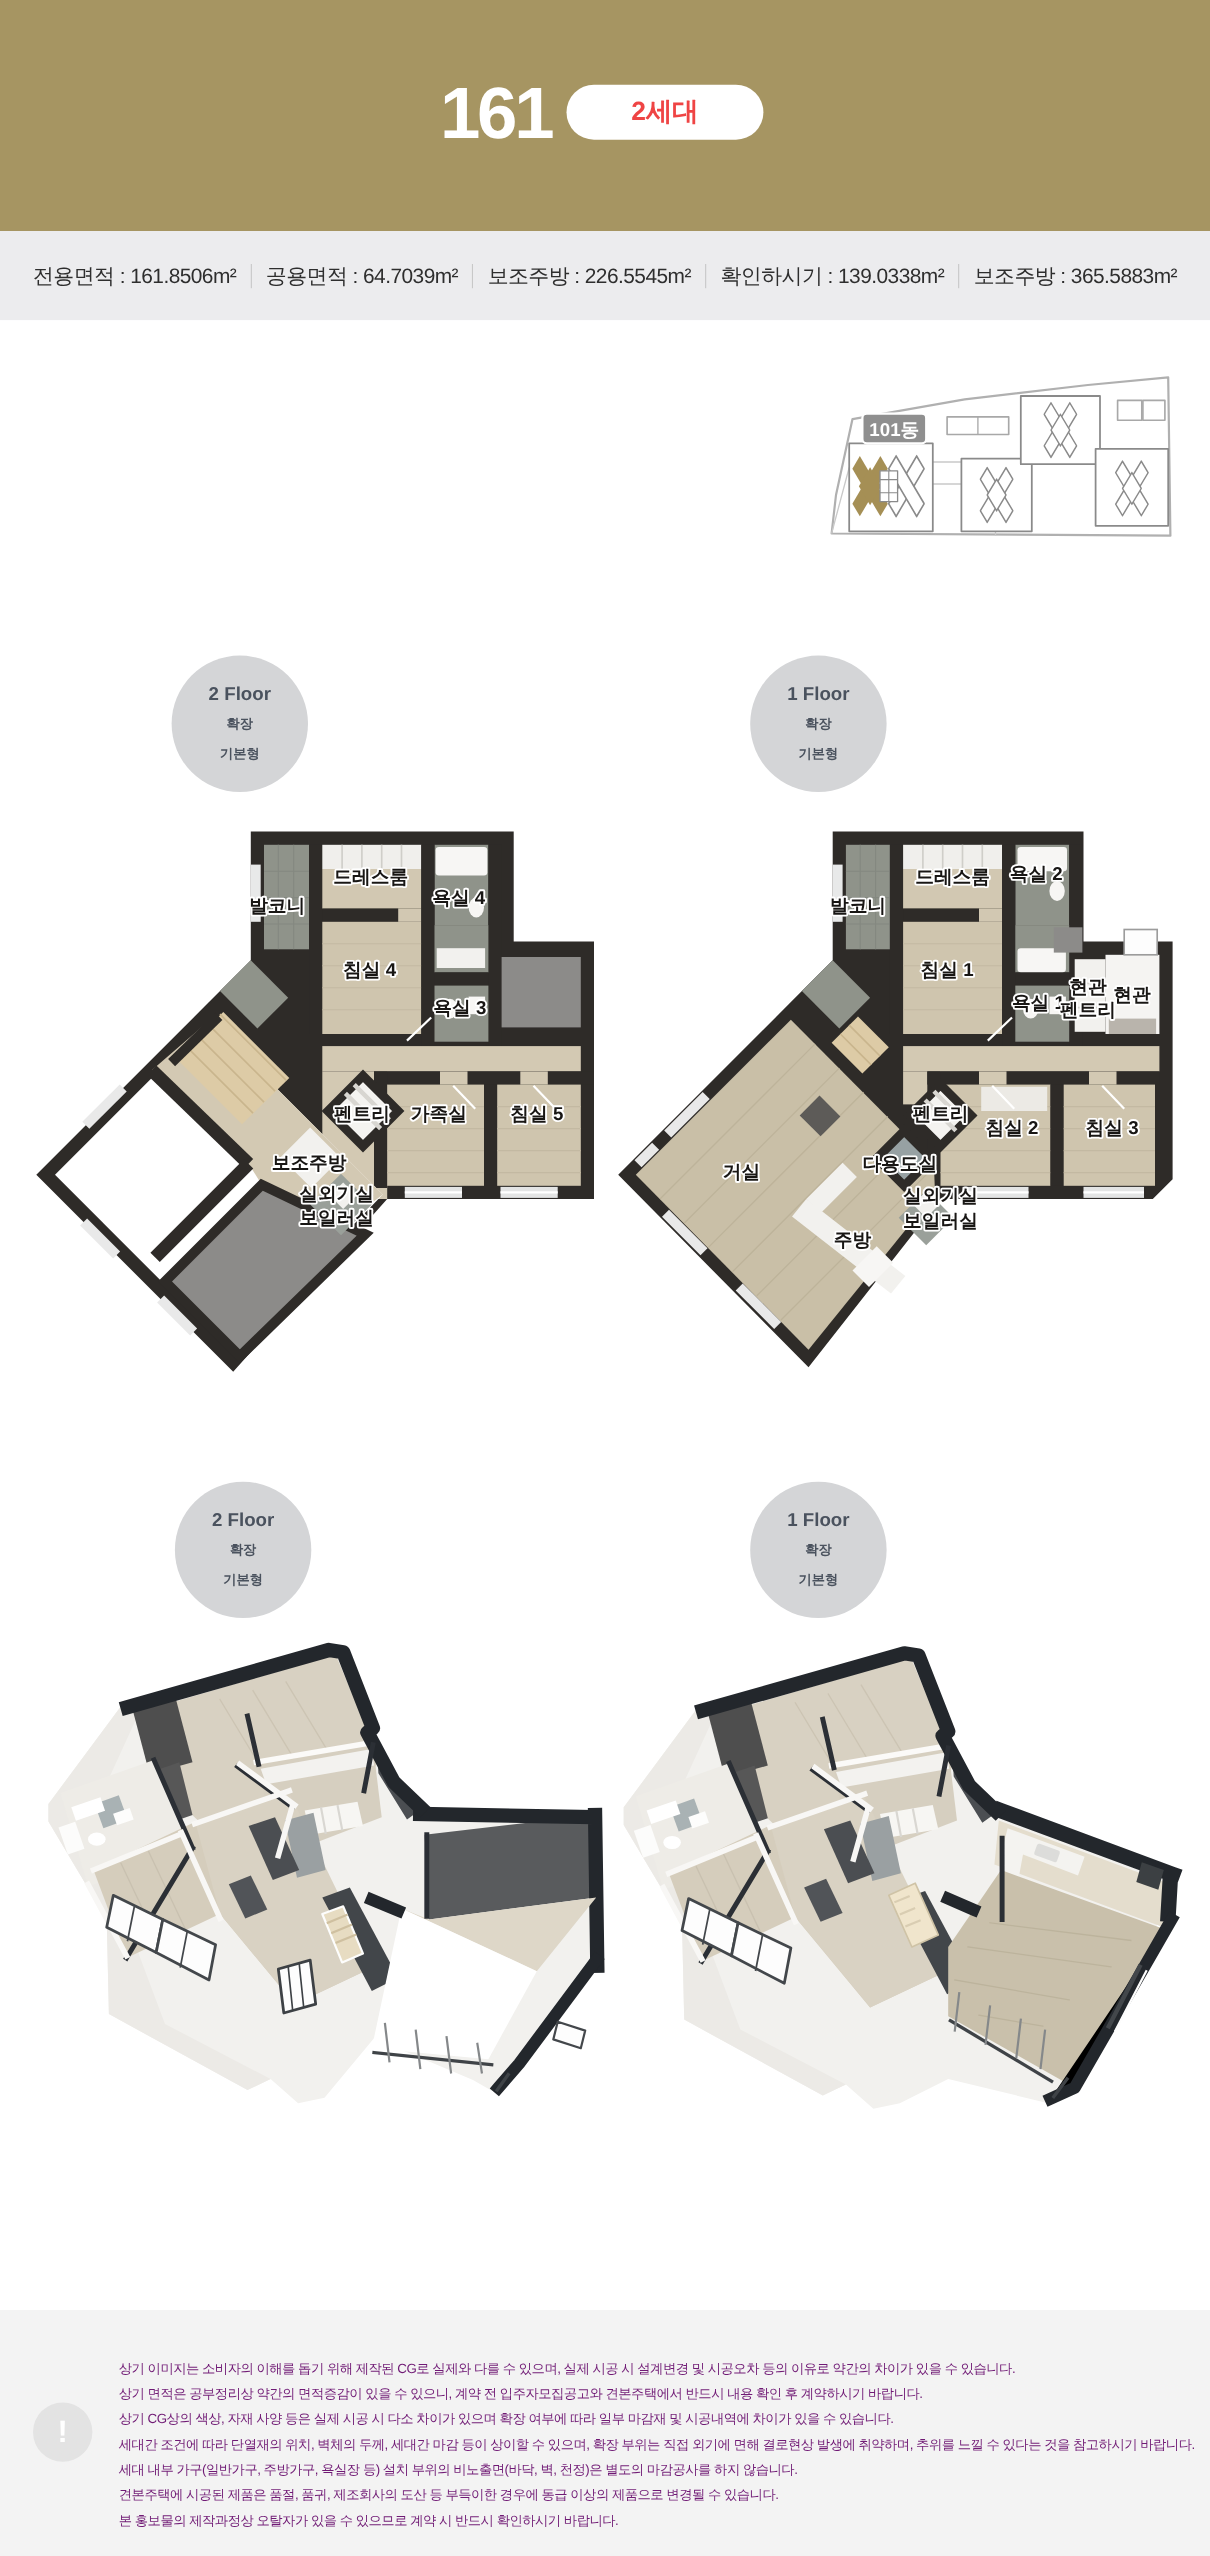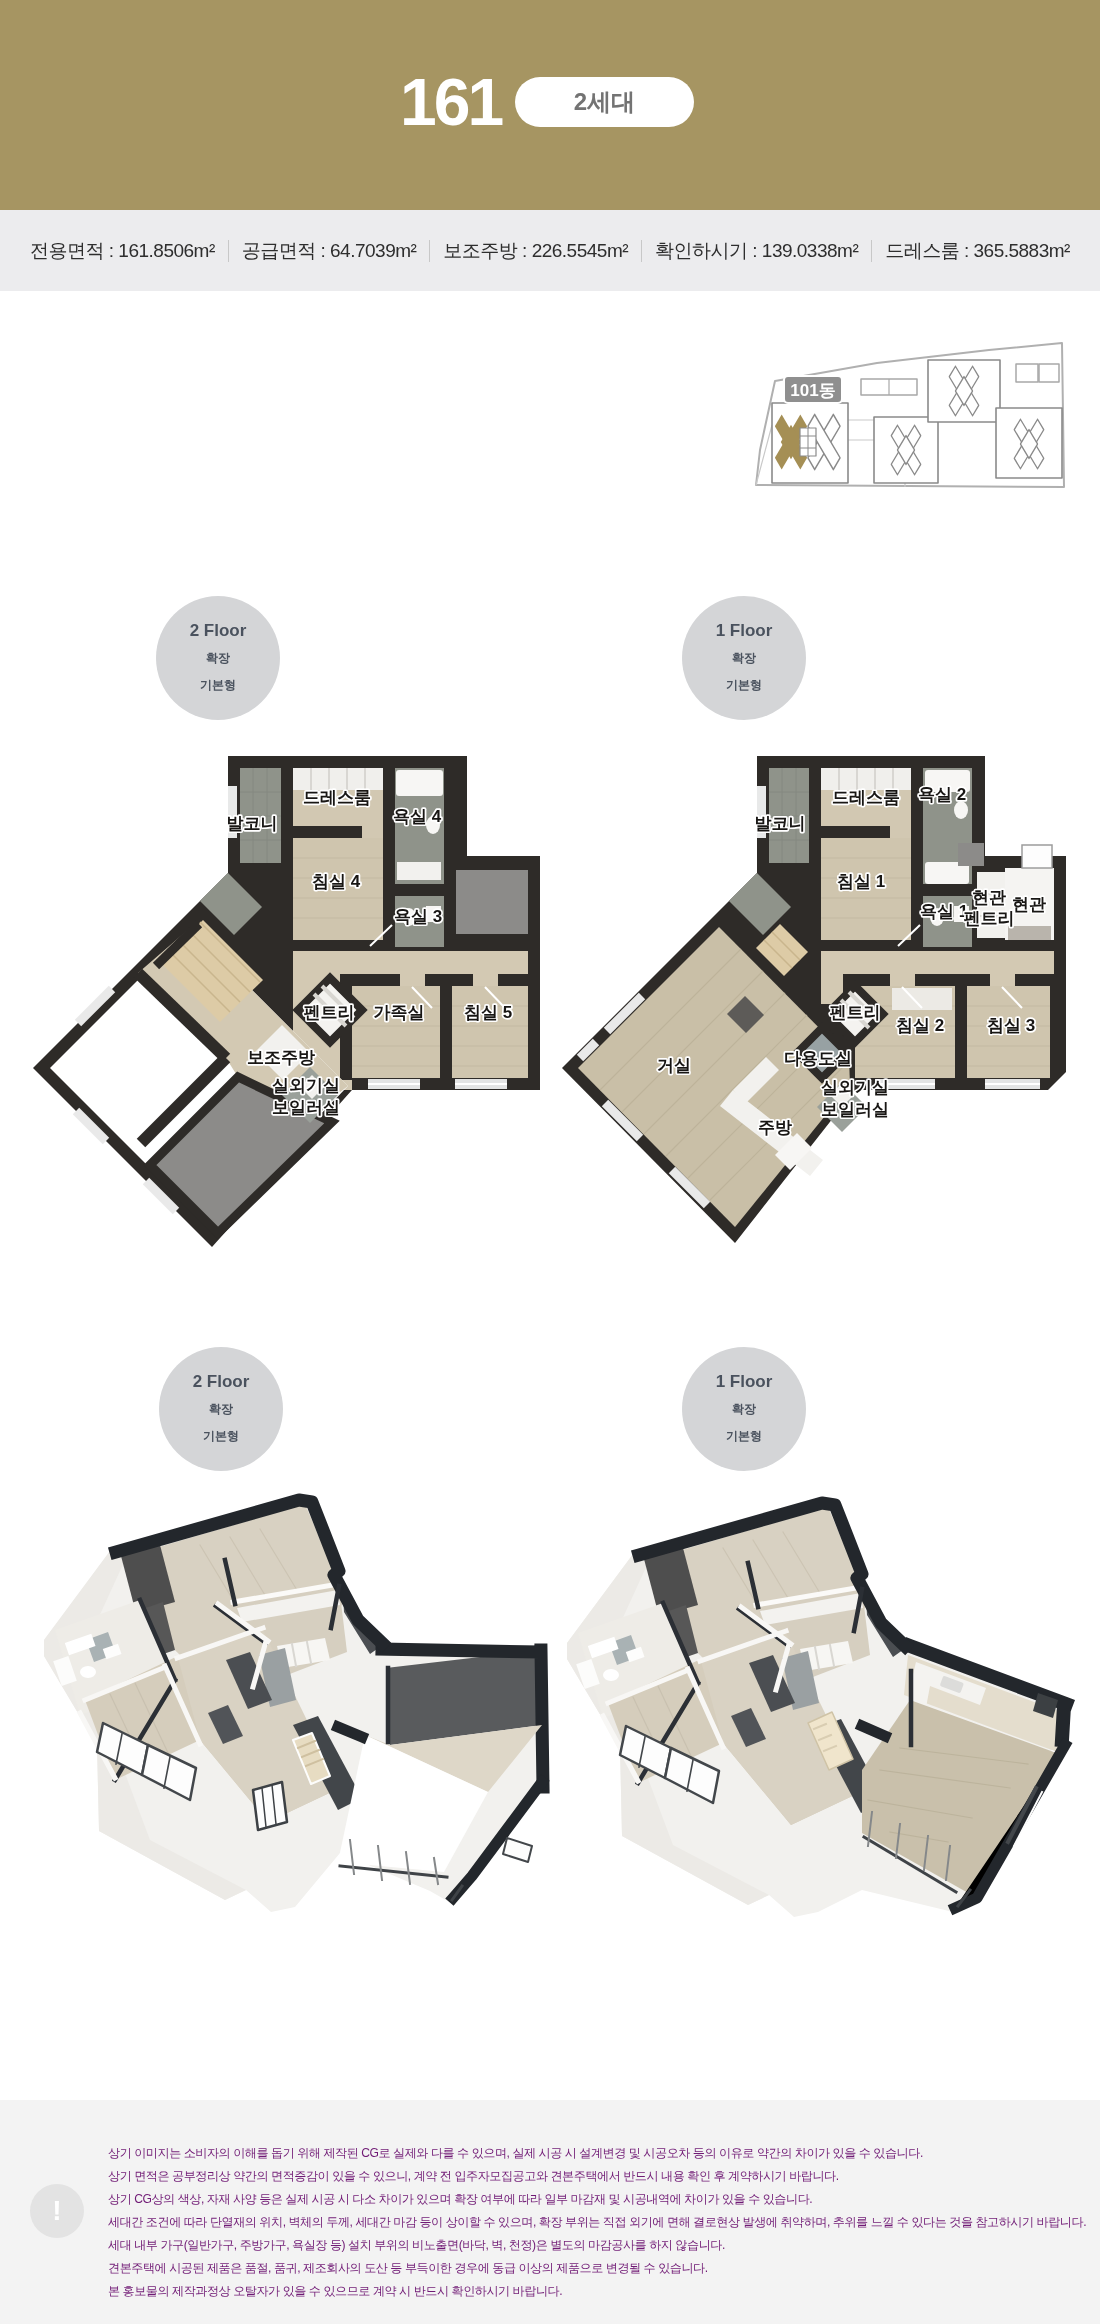--- a/index.html
+++ b/index.html
@@ -1,21 +1,21 @@
 <!DOCTYPE html>
 <html lang="ko"><head>
 <meta charset="utf-8">
 <style>
   html,body{margin:0;padding:0;background:#fff;}
   .page{position:relative;width:1100px;height:2324px;overflow:hidden;background:#fff;
         font-family:"Liberation Sans", sans-serif;}
   .hdr{position:absolute;left:0;top:0;width:1100px;height:236px;background:#a69562;}
   .hdr .num{position:absolute;left:400px;top:64px;color:#fff;font-size:66px;font-weight:800;letter-spacing:-3px;}
   .hdr .pill{position:absolute;left:515px;top:77px;width:179px;height:50px;background:#fff;border-radius:25px;
-             text-align:center;line-height:50px;color:#737373;font-size:24px;font-weight:700;}
+             text-align:center;line-height:50px;color:#ef4444;font-size:24px;font-weight:700;}
   .info{position:absolute;left:0;top:210px;width:1100px;height:81px;background:#ececee;
         display:flex;align-items:center;justify-content:space-between;padding:16px 30px;box-sizing:border-box;}
   .info .it{font-size:19px;color:#2e2e2e;letter-spacing:-0.5px;white-space:nowrap;}
   .info .dv{width:1px;height:22px;background:#c8c8c8;}
   .badge{position:absolute;width:124px;height:124px;border-radius:50%;background:#d4d5d7;
          display:flex;flex-direction:column;align-items:center;justify-content:center;color:#4a525e;}
   .badge .b1{font-size:17px;font-weight:800;line-height:28px;}
   .badge .b2{font-size:12px;font-weight:700;line-height:27px;}
   .art{position:absolute;left:0;top:0;width:1100px;height:2324px;}
   .art text.rl{font-family:"Liberation Sans",sans-serif;font-size:17px;font-weight:700;fill:#181614;
@@ -32,27 +32,27 @@
   <div class="hdr">
 
     <div class="num">161</div>
 
     <div class="pill">2세대</div>
   </div>
 
   <div class="info">
     <div class="it">전용면적 : 161.8506m²</div>
       <div class="dv"></div>
-    <div class="it">공급면적 : 64.7039m²</div>
+    <div class="it">공용면적 : 64.7039m²</div>
       <div class="dv"></div>
     <div class="it">보조주방 : 226.5545m²</div>
       <div class="dv"></div>
     <div class="it">확인하시기 : 139.0338m²</div>
       <div class="dv"></div>
-    <div class="it">드레스룸 : 365.5883m²</div>
+    <div class="it">보조주방 : 365.5883m²</div>
   </div>
 
   <div class="badge" style="left:156px;top:596px;">
       <div class="b1">2 Floor</div>
       <div class="b2">확장</div>
       <div class="b2">기본형</div>
     </div>
 
   <div class="badge" style="left:682px;top:596px;">
       <div class="b1">1 Floor</div>

